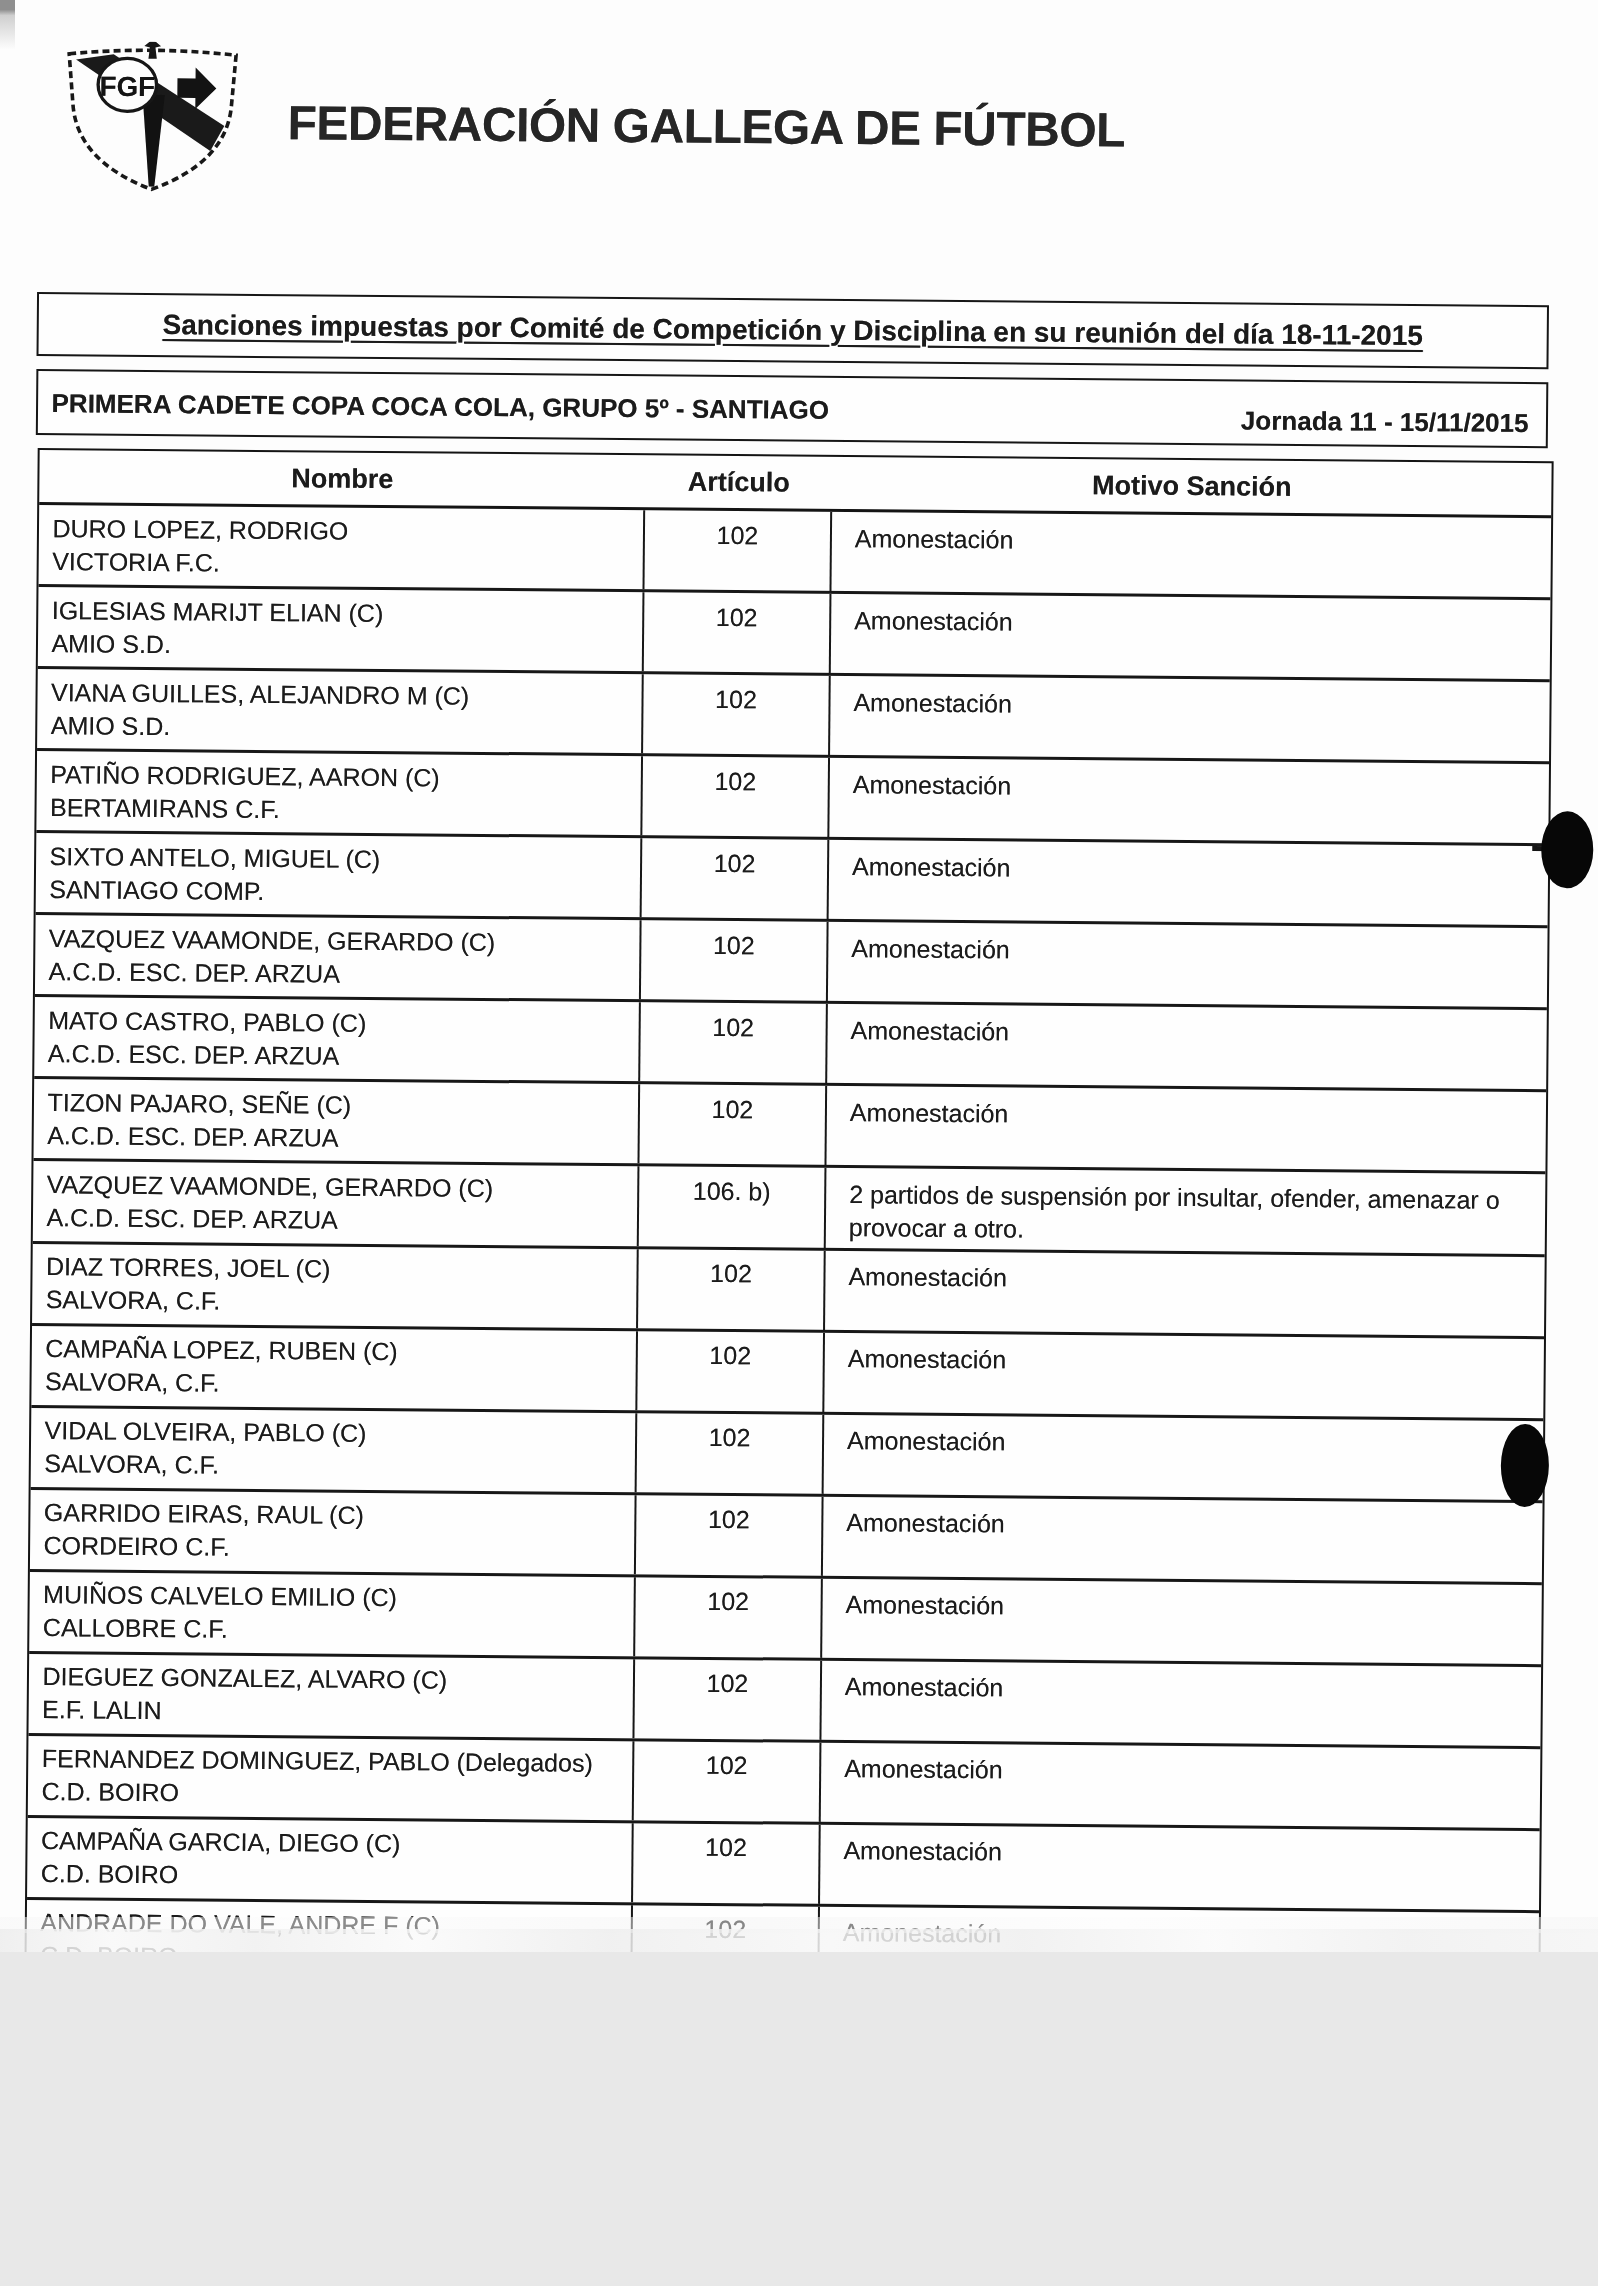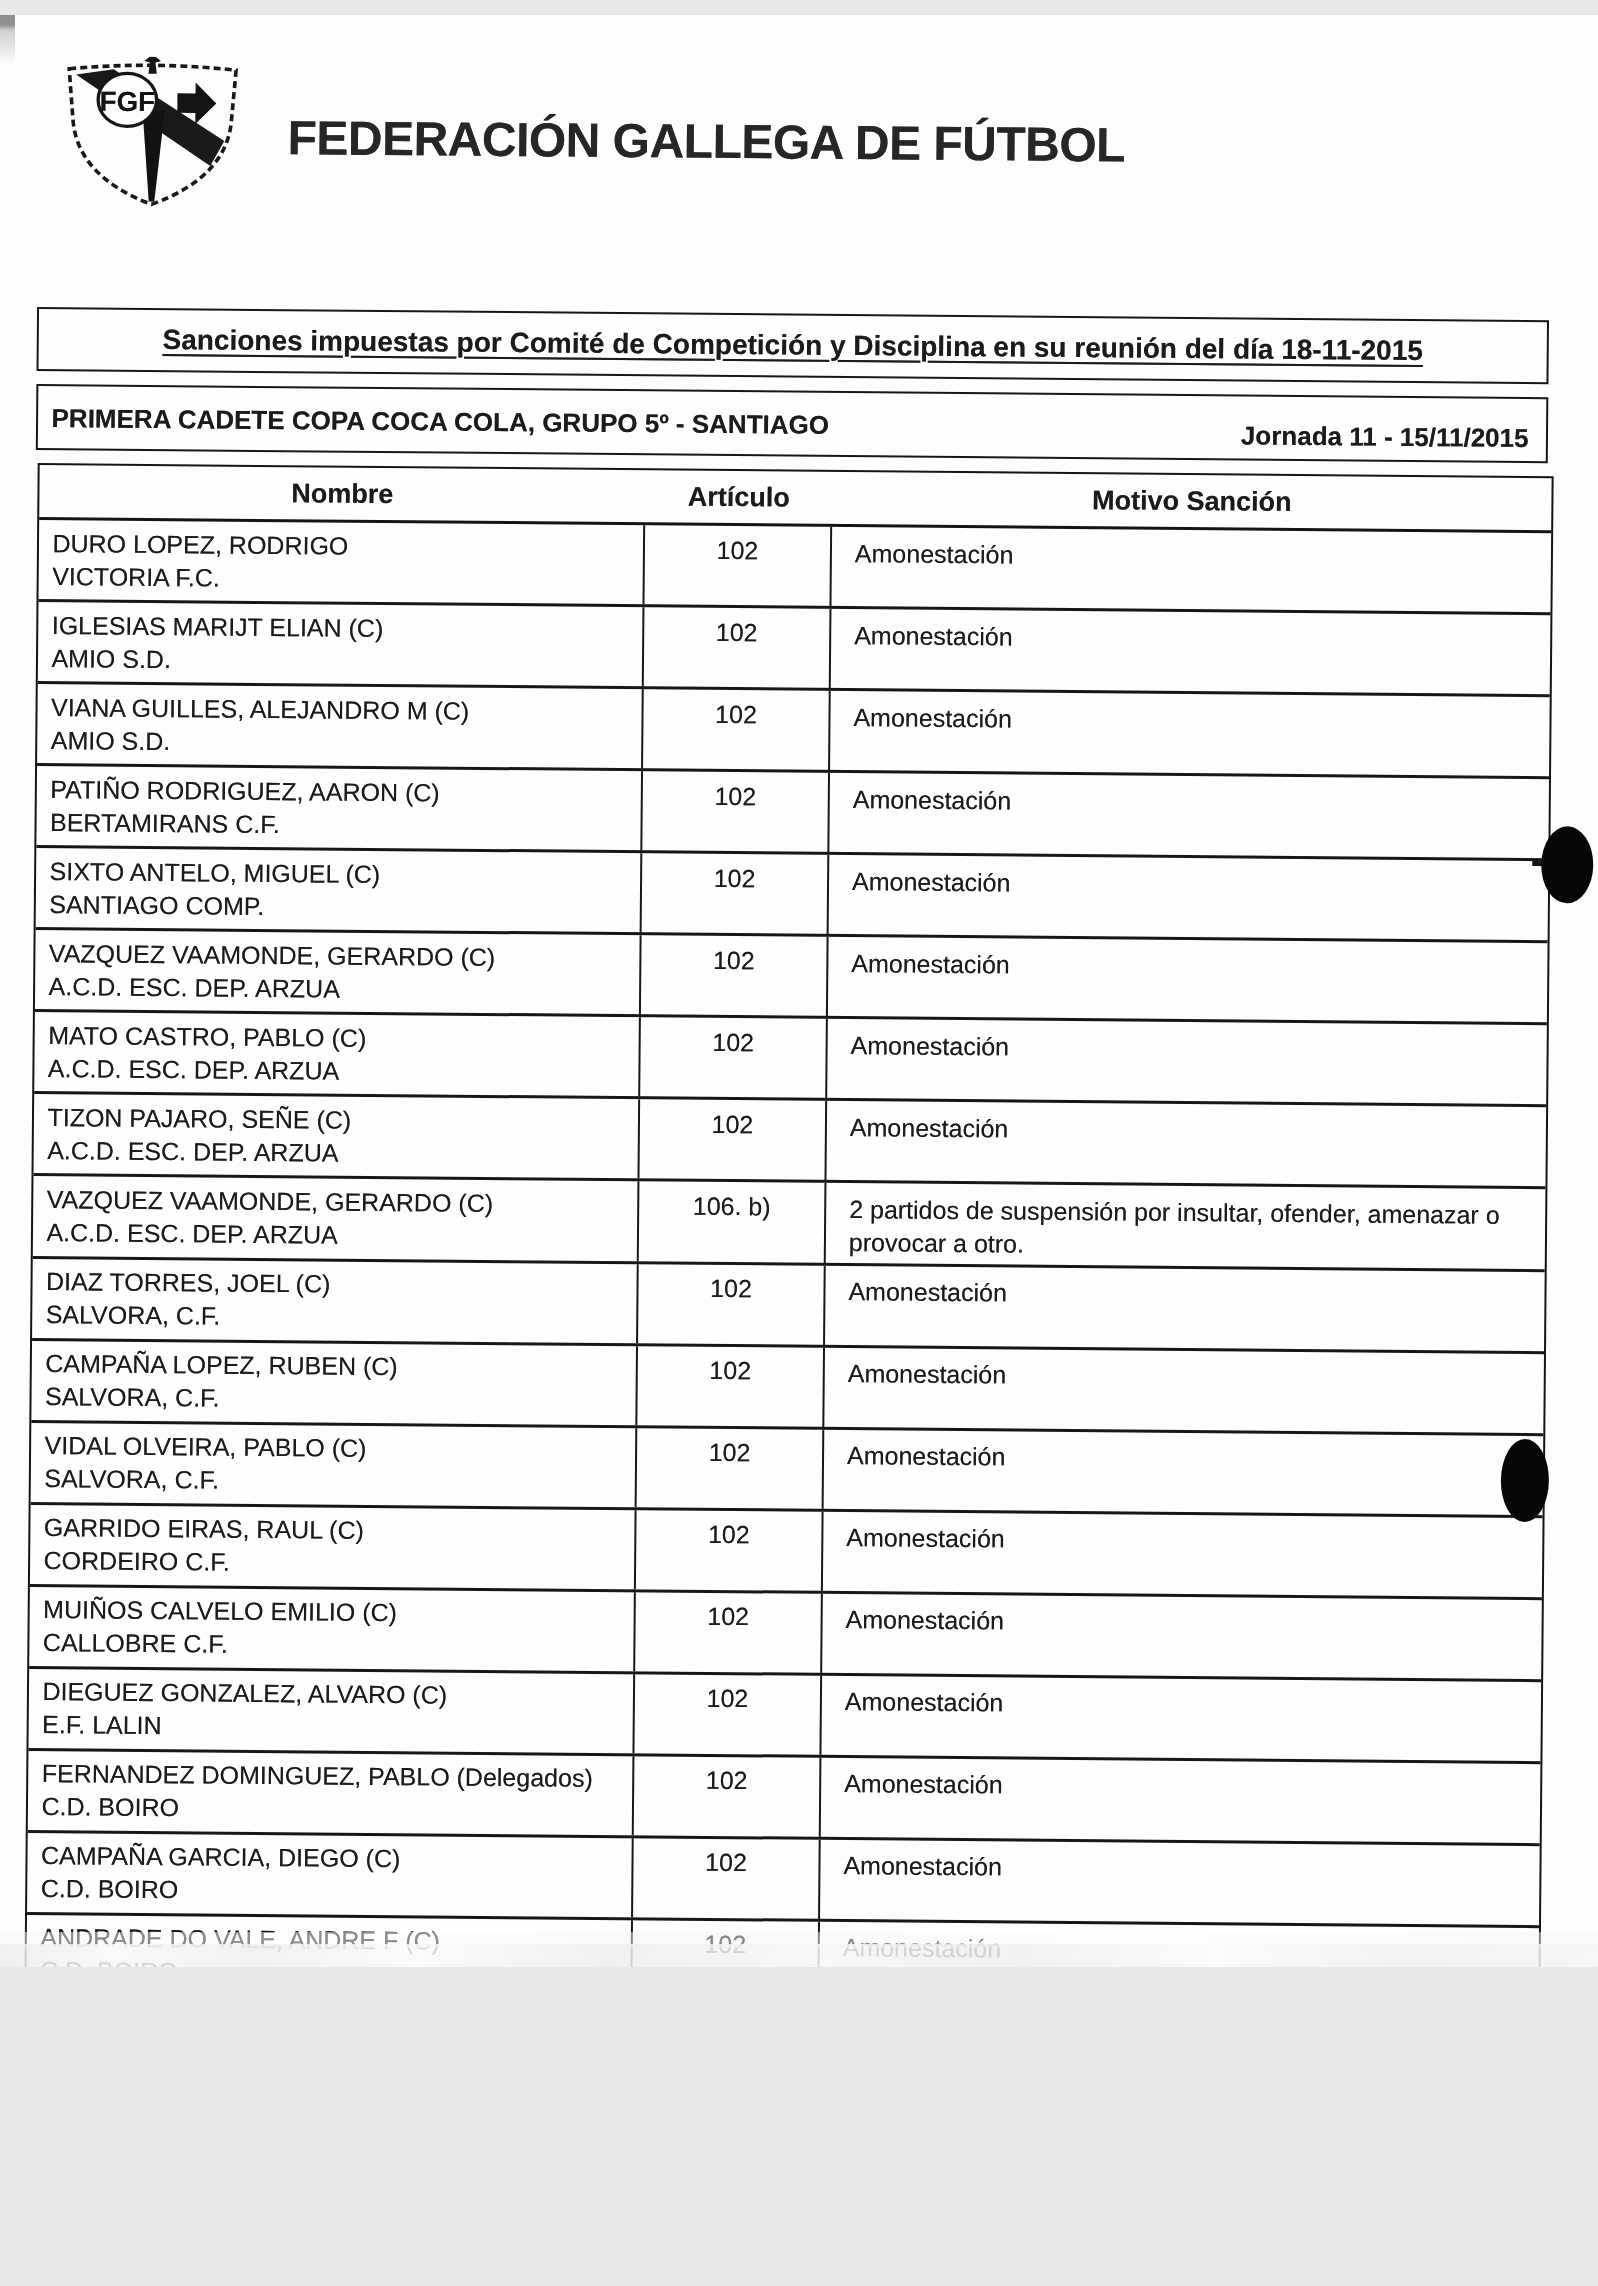--- a/index.html
+++ b/index.html
@@ -1,18 +1,18 @@
 <!DOCTYPE html>
 <html><head>
 <meta charset="utf-8">
 <style>
   html,body{margin:0;padding:0;background:#e8e8e8;}
   .page{
     position:relative;width:1599px;height:1952px;background:#fdfdfd;
-    overflow:hidden;font-family:"Liberation Sans",sans-serif;color:#1b1b1b;margin-top:15px;
+    overflow:hidden;font-family:"Liberation Sans",sans-serif;color:#1b1b1b;
   }
   .doc{
     position:absolute;inset:0;
     transform:rotate(0.5deg);transform-origin:39px 299px;
     text-shadow:0 0 0.6px rgba(25,25,25,.65);
   }
   
   .hdr{display:flex;align-items:center;gap:35px;margin:41px 0 0 50px;}
   .logo{width:201px;height:153px;flex:0 0 auto;}
   .org-name{font-size:48px;font-weight:bold;letter-spacing:-0.5px;color:#262626;margin-top:5.8px;}

